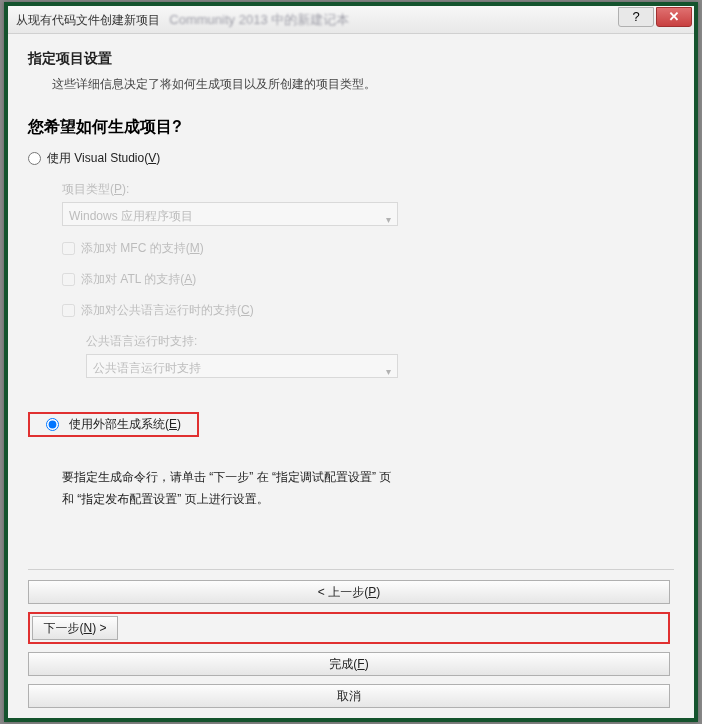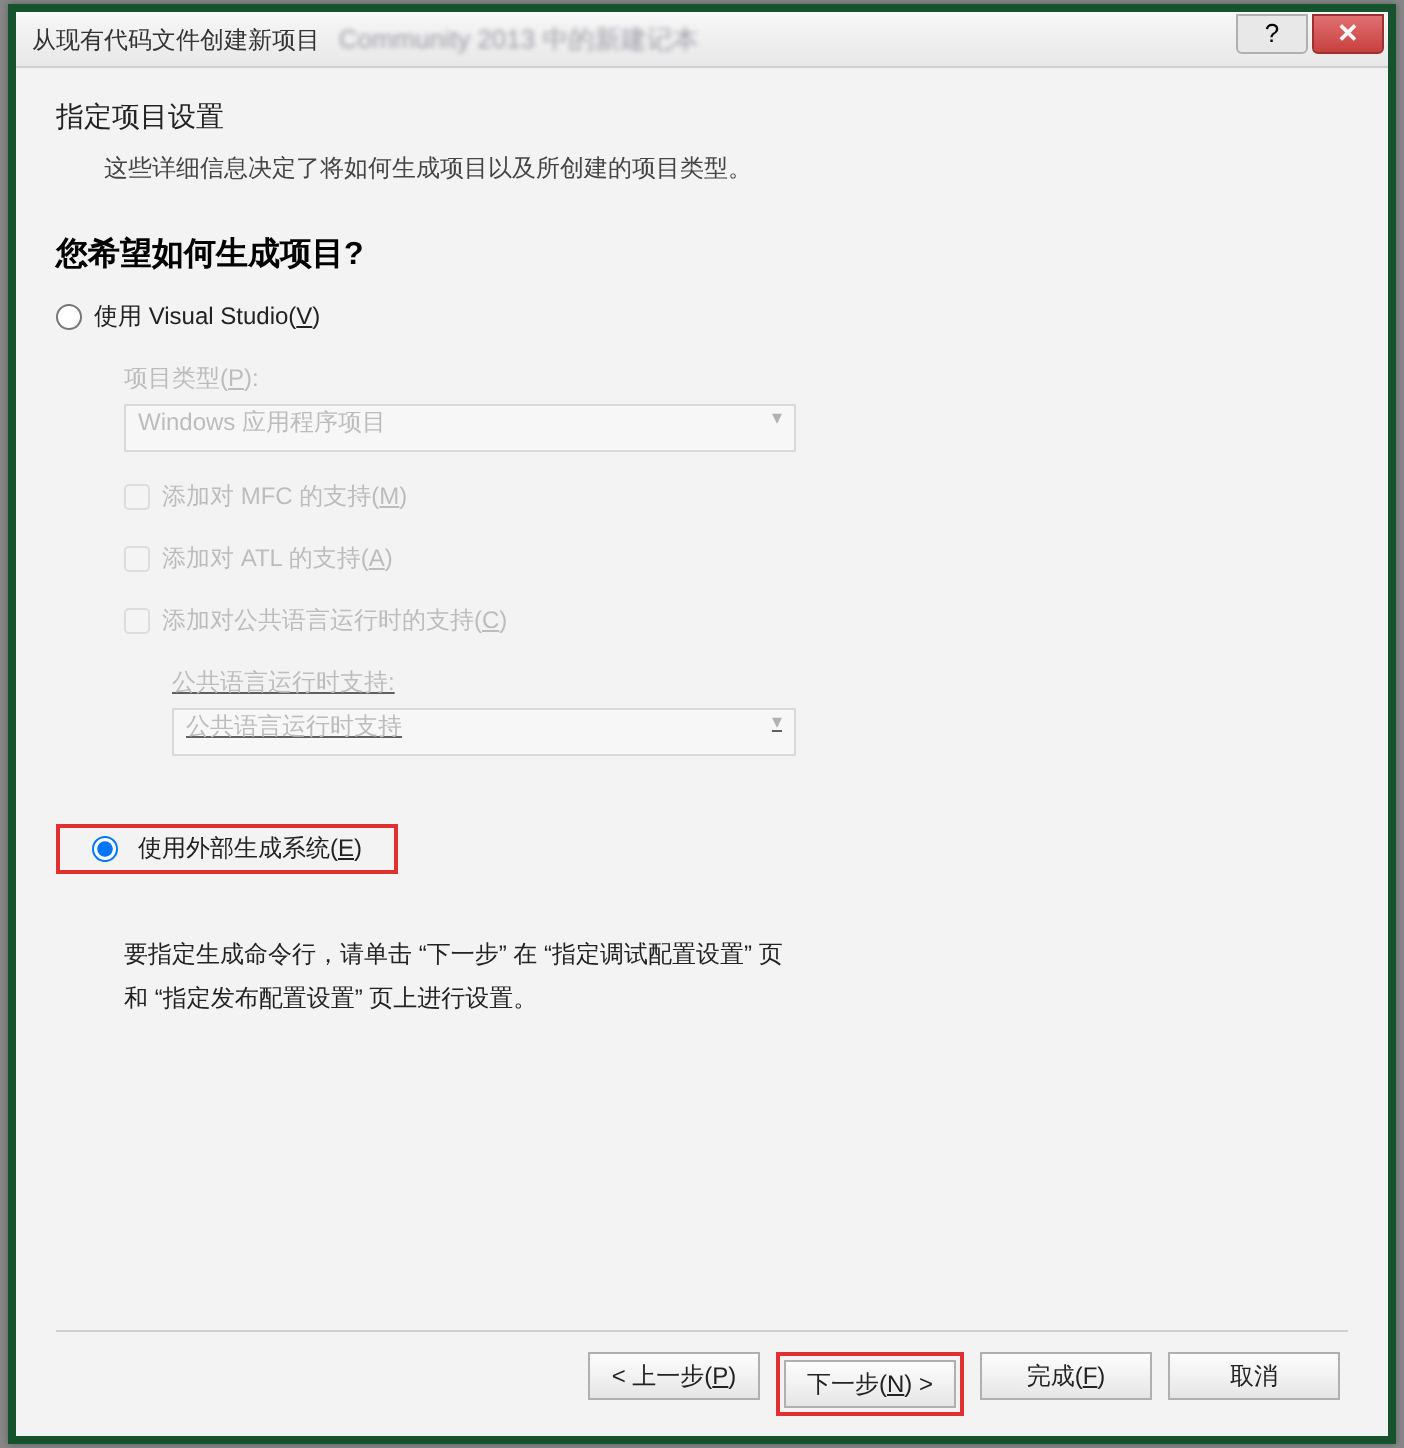--- a/index.html
+++ b/index.html
@@ -69,21 +69,21 @@
     }
     .content {
       padding: 16px 20px 10px 20px;
       height: calc(100% - 28px);
       display: flex;
       flex-direction: column;
       background: #f3f3f3;
     }
     .header-title {
       font-size: 14px;
-      font-weight: normal;
+      font-weight: bold;
       color: #222;
       margin-bottom: 8px;
     }
     .header-subtitle {
       font-size: 12px;
       color: #444;
       margin-left: 24px;
       margin-bottom: 24px;
     }
     .question {
@@ -115,56 +115,56 @@
       color: #999;
       margin-bottom: 4px;
       display:block;
     }
     .select-box {
       width: 336px;
       height: 24px;
       border: 1px solid #c8c8c8;
       background: #fafafa;
       display: flex;
-      align-items: flex-start;
+      align-items: flex-end;
       padding: 0 6px;
       color: #999;
       justify-content: space-between;
       margin-bottom: 14px;
     }
     .select-box .arrow {
       color: #888;
       font-size: 10px;
     }
     .check-row {
       display: flex;
       align-items: center;
       color: #999;
       margin-bottom: 14px;
     }
     .check-row input { margin-right: 6px; }
     .sub-indent {
       margin-left: 24px;
-      text-decoration: underline;
     }
     .desc-text {
       color: #222;
       margin-top: 20px;
       margin-left: 34px;
       line-height: 1.8;
       width: 340px;
     }
     .spacer { flex: 1; }
     .footer {
       border-top: 1px solid #d0d0d0;
       padding-top: 10px;
       display: flex;
       justify-content: flex-end;
       gap: 8px;
       padding-right: 4px;
+      flex-direction: column;
     }
     .btn {
       min-width: 86px;
       height: 24px;
       border: 1px solid #b0b0b0;
       background: linear-gradient(to bottom, #fdfdfd, #e6e6e6);
       font-size: 12px;
       color: #222;
       cursor: pointer;
       padding: 0 8px;

